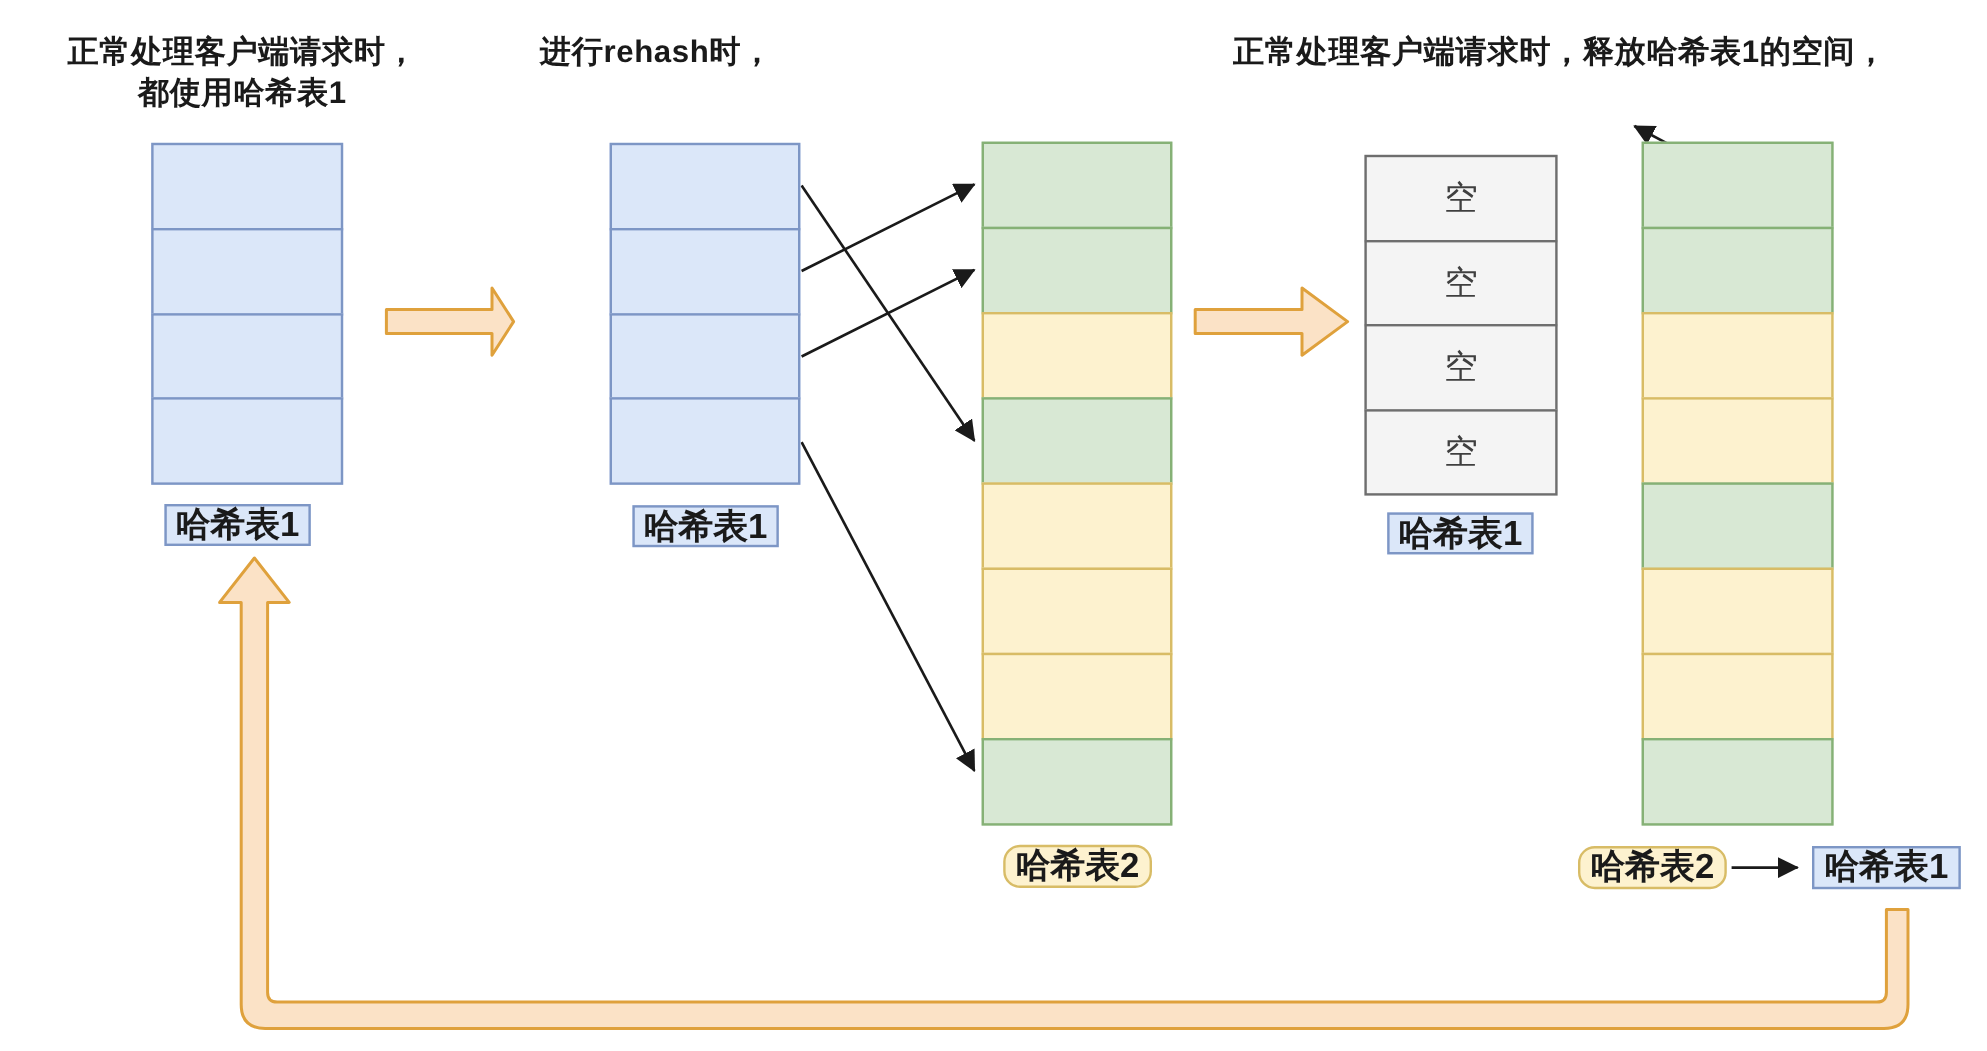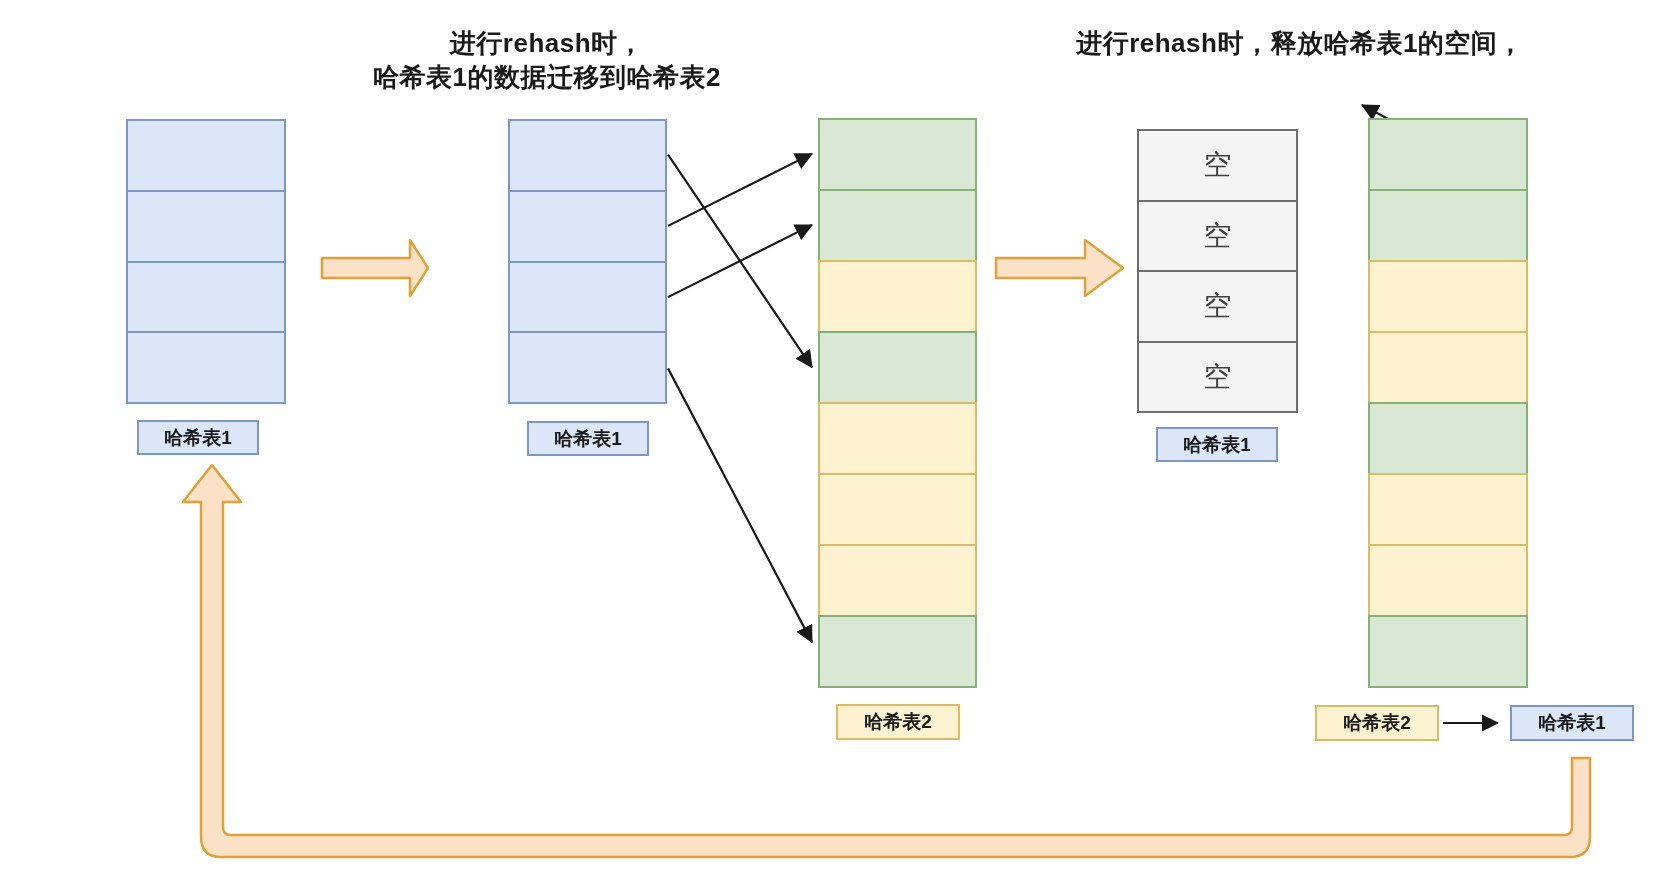--- a/index.html
+++ b/index.html
@@ -24,24 +24,24 @@
   .cell{flex:1 1 0;border:2px solid;box-sizing:border-box;
         display:flex;align-items:center;justify-content:center;
         font-size:28px;color:#3f3f3f;}
   .cell + .cell{margin-top:-2px;}
   .c-blue{background:var(--blue-fill);border-color:var(--blue-border);}
   .c-green{background:var(--green-fill);border-color:var(--green-border);}
   .c-yellow{background:var(--yellow-fill);border-color:var(--yellow-border);}
   .c-gray{background:var(--gray-fill);border-color:var(--gray-border);}
   .tag{
     position:absolute;display:flex;align-items:center;justify-content:center;
-    font-size:19px;font-weight:600;box-sizing:border-box;border:2px solid;white-space:nowrap;
+    font-size:29px;font-weight:600;box-sizing:border-box;border:2px solid;white-space:nowrap;
   }
   .tag-blue{background:var(--blue-fill);border-color:var(--blue-border);}
-  .tag-yellow{background:var(--yellow-fill);border-color:var(--yellow-border);}
+  .tag-yellow{background:var(--yellow-fill);border-color:var(--yellow-border);border-radius:14px;}
 </style>
 </head>
 <body>
 
 <div class="canvas">
 
   <svg class="overlay" viewBox="0 0 1656 876">
     <defs>
       <marker id="mk-black" markerWidth="9" markerHeight="8" refX="7.5" refY="4" orient="auto">
         <path d="M0,0 L8,4 L0,8 Z" fill="#1a1a1a"></path>
@@ -61,26 +61,29 @@
         <line x1="668" y1="225.875" x2="812" y2="153.625" marker-end="url(#mk-black)"></line>
         <line x1="668" y1="297.125" x2="812" y2="224.875" marker-end="url(#mk-black)"></line>
         <line x1="668" y1="368.375" x2="812" y2="642.375" marker-end="url(#mk-black)"></line>
       </g>
 
     <line x1="1392" y1="121" x2="1362" y2="105" stroke="var(--ink)" stroke-width="2.2" marker-end="url(#mk-black)"></line>
 
     <line x1="1443" y1="723" x2="1498" y2="723" stroke="var(--ink)" stroke-width="2.2" marker-end="url(#mk-black)"></line>
   </svg>
 
+  <div class="caption" style="left:22px;top:26px;width:360px;">
+    <div>正常处理客户端请求时，</div>
+    <div>都使用哈希表1</div>
+  </div>
   <div class="caption" style="left:352px;top:26px;width:390px;">
     <div>进行rehash时，</div>
-    <div>哈希表1的数据迁移到哈希表2</div>
   </div>
   <div class="caption" style="left:990px;top:26px;width:620px;">
-    <div>进行rehash时，释放哈希表1的空间，</div>
+    <div>正常处理客户端请求时，释放哈希表1的空间，</div>
   </div>
 
   <div class="htable" style="left:126px;top:119px;width:160px;height:285px;">
       <div class="cell c-blue"></div>
       <div class="cell c-blue"></div>
       <div class="cell c-blue"></div>
       <div class="cell c-blue"></div>
     </div>
   <div class="tag tag-blue" style="left:137px;top:420px;width:122px;height:35px;">哈希表1</div>
 

